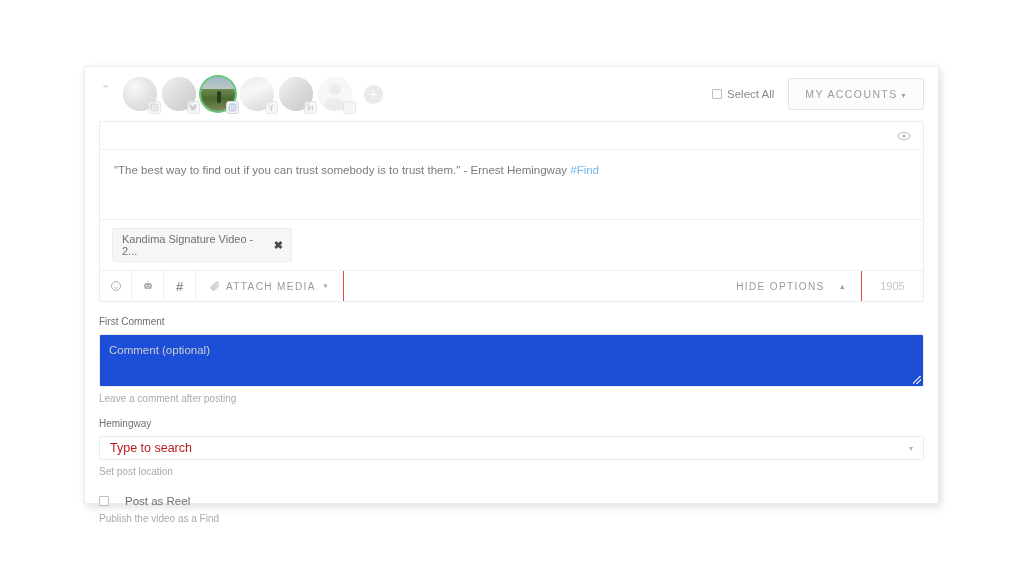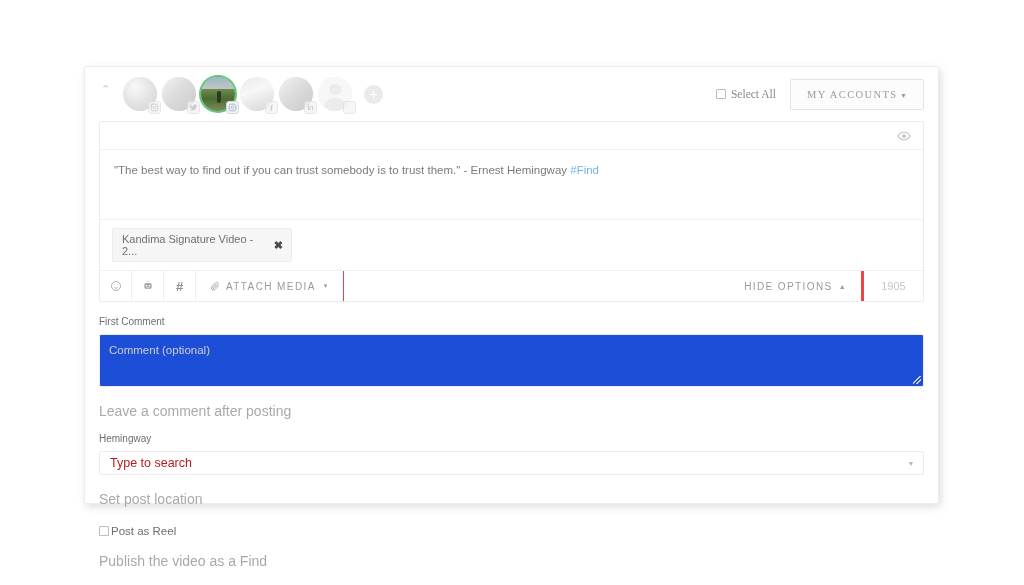--- a/index.html
+++ b/index.html
@@ -149,21 +149,20 @@
     margin-left: 7px;
     cursor: pointer;
     user-select: none;
   }
 
   .accounts-right {
     margin-left: auto;
     display: flex;
     align-items: center;
     gap: 14px;
-    font-family: Liberation Serif, serif;
   }
   .select-all {
     display: flex;
     align-items: center;
     gap: 5px;
     font-size: 11.5px;
     color: #8a8a8a;
     cursor: pointer;
     user-select: none;
   }
@@ -272,34 +271,34 @@
     cursor: pointer;
     user-select: none;
     white-space: nowrap;
   }
   .attach-media svg { width: 10px; height: 10px; display:block; }
   .attach-media .cc { font-size: 7px; margin-left: 2px; }
   .toolbar-spacer { flex: 1; }
   .hide-options {
     display: flex;
     align-items: center;
-    gap: 6px;
+    gap: 14px;
     padding: 0 14px;
     color: #9a9a9a;
     font-size: 10px;
     letter-spacing: 1.4px;
     cursor: pointer;
     user-select: none;
     white-space: nowrap;
     text-align: center;
   }
   .hide-options .cc { font-size: 7px; }
   .char-count {
     width: 62px;
-    border-left: 3px solid #ef4444;
+    border-left: 1px solid #ef4444;
     display: flex;
     align-items: center;
     justify-content: center;
     color: #c6c6c6;
     font-size: 11px;
   }
 
   
   .options { padding: 14px 14px 0 14px; }
   .field { margin-bottom: 0; }
@@ -324,23 +323,23 @@
   }
   .resize-grip {
     position: absolute;
     right: 2px; bottom: 2px;
     width: 8px; height: 8px;
     background:
       linear-gradient(135deg, transparent 0 42%, #cfcfcf 42% 52%, transparent 52% 68%, #cfcfcf 68% 78%, transparent 78%);
     cursor: nwse-resize;
   }
   .help-text {
-    font-size: 14px;
+    font-size: 10px;
     color: #a9a9a9;
-    margin-top: 16px;
+    margin-top: 6px;
   }
 
   .location-input {
     width: 100%;
     height: 24px;
     border: 1px solid #ececec;
     border-radius: 2px;
     display: flex;
     align-items: center;
     padding: 0 10px;
@@ -353,21 +352,21 @@
   .loc-caret {
     position: absolute;
     right: 10px;
     color: #b6b6b6;
     font-size: 8px;
   }
 
   .reel-row {
     display: flex;
     align-items: center;
-    gap: 2px;
+    gap: 16px;
     cursor: pointer;
     user-select: none;
   }
   .reel-row .label {
     font-size: 11.5px;
     color: #6d6d6d;
   }
 
   .sp-1 { height: 14px; }
   .sp-2 { height: 18px; }

